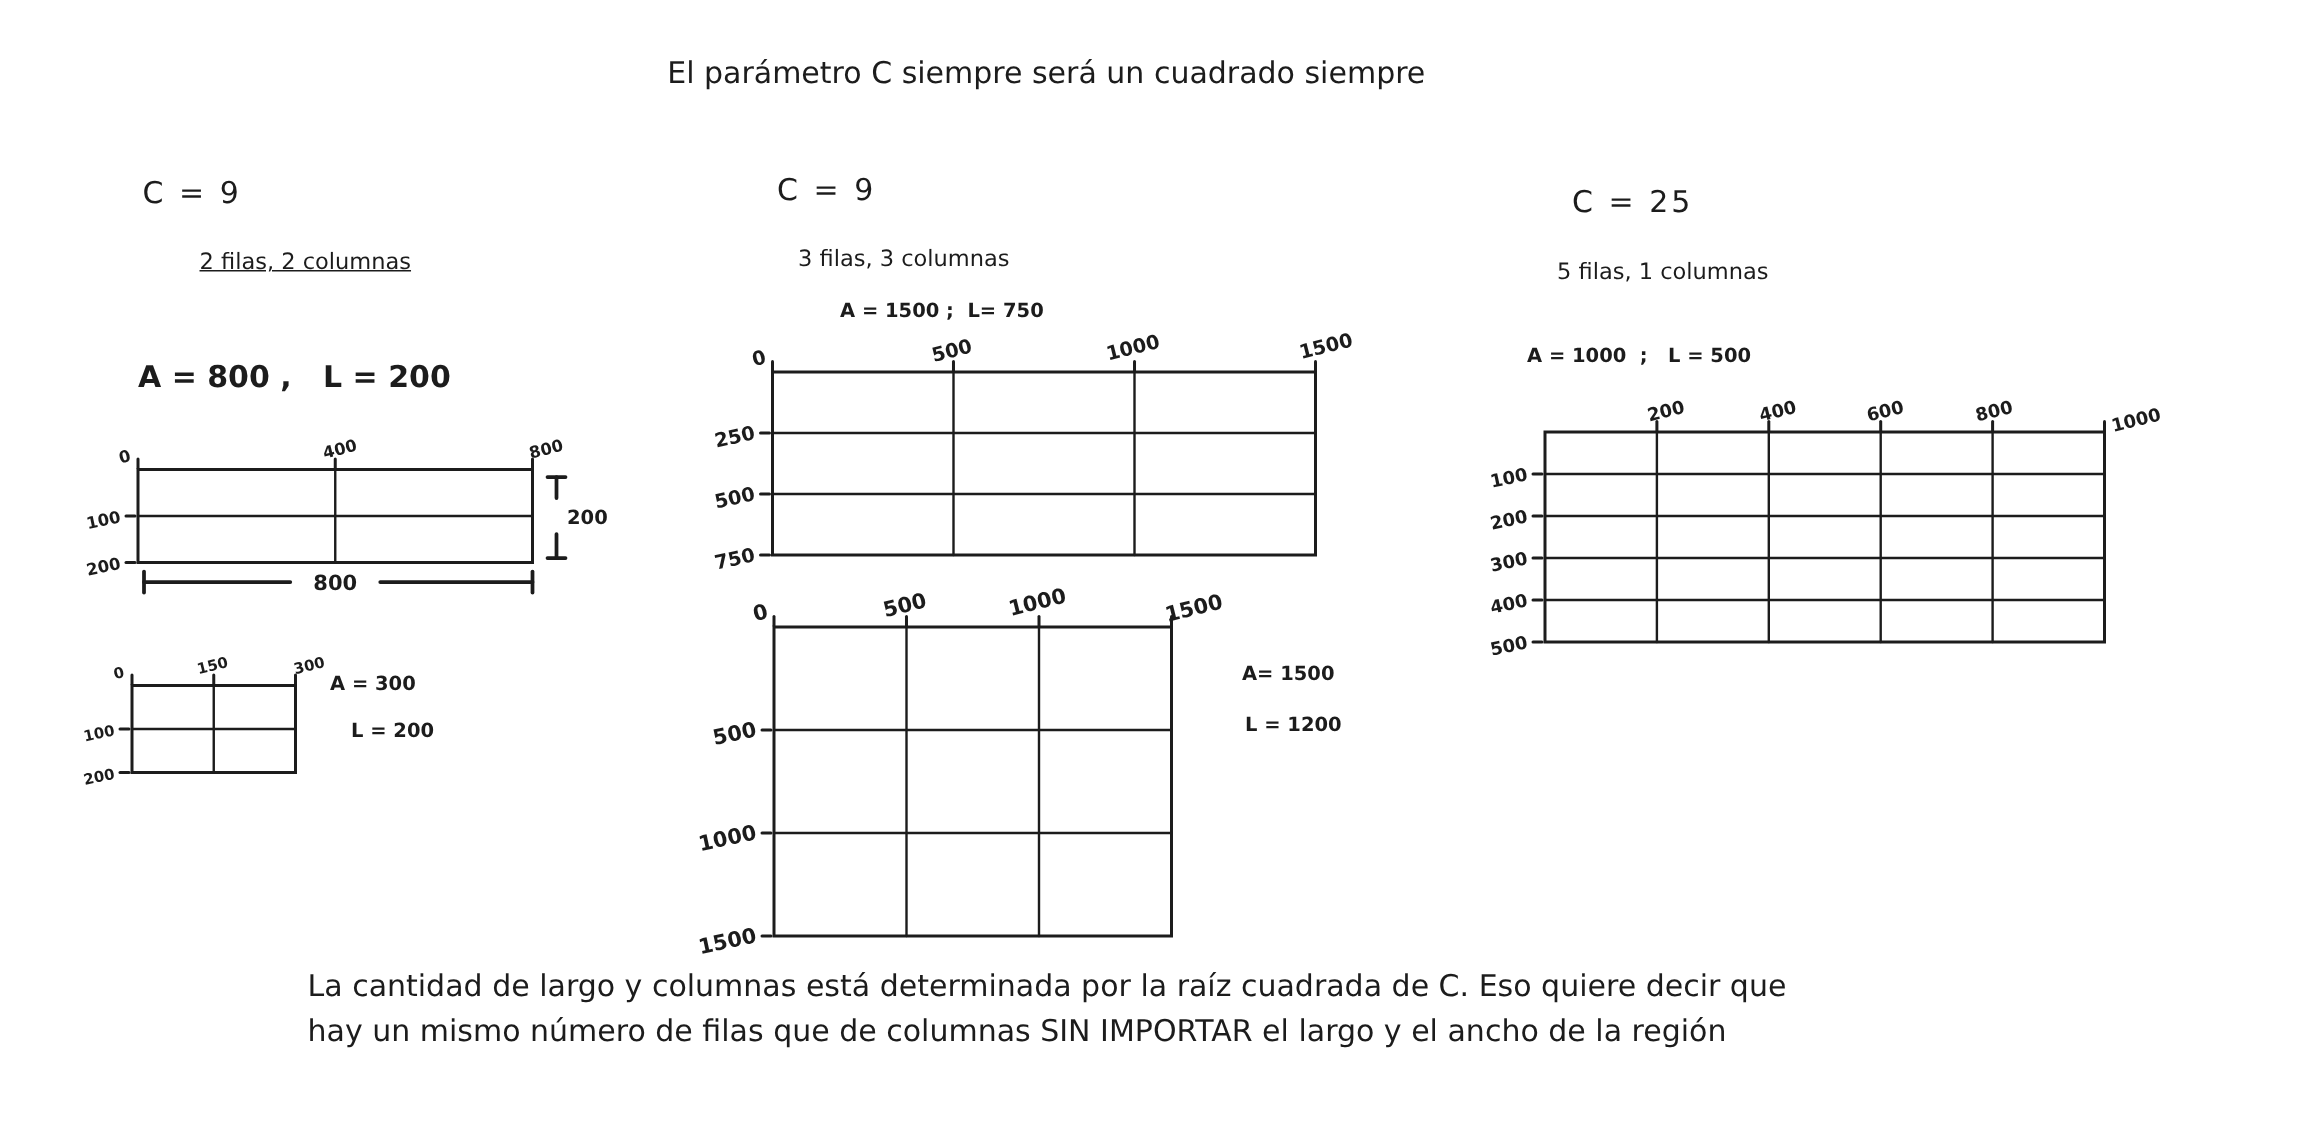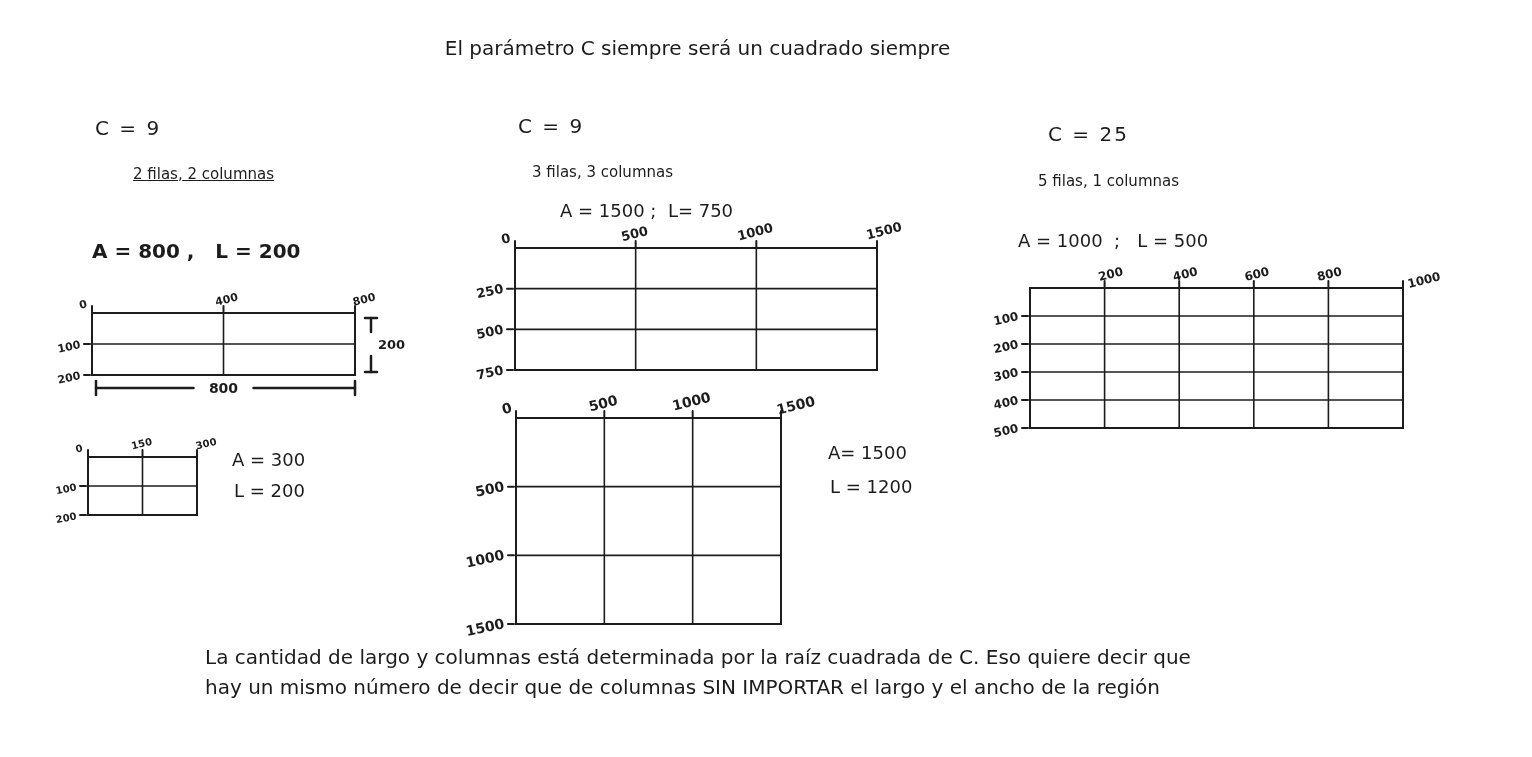--- a/index.html
+++ b/index.html
@@ -8,21 +8,21 @@
     width:1532px;height:757px;
     background:#ffffff;
     overflow:hidden;
     font-family:"DejaVu Sans",sans-serif;
     color:#1c1c1c;
   }
   .lbl{position:absolute;white-space:nowrap;color:#1c1c1c;}
   .title{font-size:20px;text-align:center;}
   .hdr{font-size:20px;letter-spacing:2px;}
   .sub{font-size:15px;}
-  .prm{font-size:18px;font-weight:400;}
+  .prm{font-size:13px;font-weight:700;}
   .prm-lg{font-size:20px;font-weight:700;}
   .footer{font-size:20px;}
   #diagram-svg{position:absolute;left:0;top:0;}
   svg text{font-family:"DejaVu Sans",sans-serif;fill:#1c1c1c;}
 </style>
 </head>
 <body>
 
 <div id="canvas">
 
@@ -140,29 +140,29 @@
         <line x1="1022" y1="428" x2="1028" y2="428" stroke="#1c1c1c" stroke-width="2" stroke-linecap="round"></line>
         <text x="1019" y="432" text-anchor="end" font-size="12" font-weight="700" transform="rotate(-12 1019 432)">500</text>
       </g>
     </svg>
 
   <div class="lbl title" style="left:405px;top:36px;width:585px;">El parámetro C siempre será un cuadrado siempre</div>
 
   <div class="lbl hdr" style="left:95px;top:116px;">C = 9</div>
   <div class="lbl sub" style="left:133px;top:165px;text-decoration:underline;">2 filas, 2 columnas</div>
   <div class="lbl prm-lg" style="left:92px;top:239px;">A = 800 ,&nbsp;&nbsp; L = 200</div>
-  <div class="lbl prm" style="left:232px;top:449px;">A = 300</div>
+  <div class="lbl prm" style="left:220px;top:449px;">A = 300</div>
   <div class="lbl prm" style="left:234px;top:480px;">L = 200</div>
 
   <div class="lbl hdr" style="left:518px;top:114px;">C = 9</div>
   <div class="lbl sub" style="left:532px;top:163px;">3 filas, 3 columnas</div>
   <div class="lbl prm" style="left:560px;top:200px;">A = 1500 ;&nbsp; L= 750</div>
   <div class="lbl prm" style="left:828px;top:442px;">A= 1500</div>
   <div class="lbl prm" style="left:830px;top:476px;">L = 1200</div>
 
   <div class="lbl hdr" style="left:1016px;top:122px;margin-left:32px;">C = 25</div>
   <div class="lbl sub" style="left:1038px;top:172px;">5 filas, 1 columnas</div>
   <div class="lbl prm" style="left:1018px;top:230px;">A = 1000 &nbsp;;&nbsp;&nbsp; L = 500</div>
 
   <div class="lbl footer" style="left:205px;top:645px;">La cantidad de largo y columnas está determinada por la raíz cuadrada de C. Eso quiere decir que</div>
-  <div class="lbl footer" style="left:205px;top:675px;">hay un mismo número de decir que de columnas SIN IMPORTAR el largo y el ancho de la región</div>
+  <div class="lbl footer" style="left:205px;top:675px;">hay un mismo número de filas que de columnas SIN IMPORTAR el largo y el ancho de la región</div>
 
 </div>
 
 </body></html>

